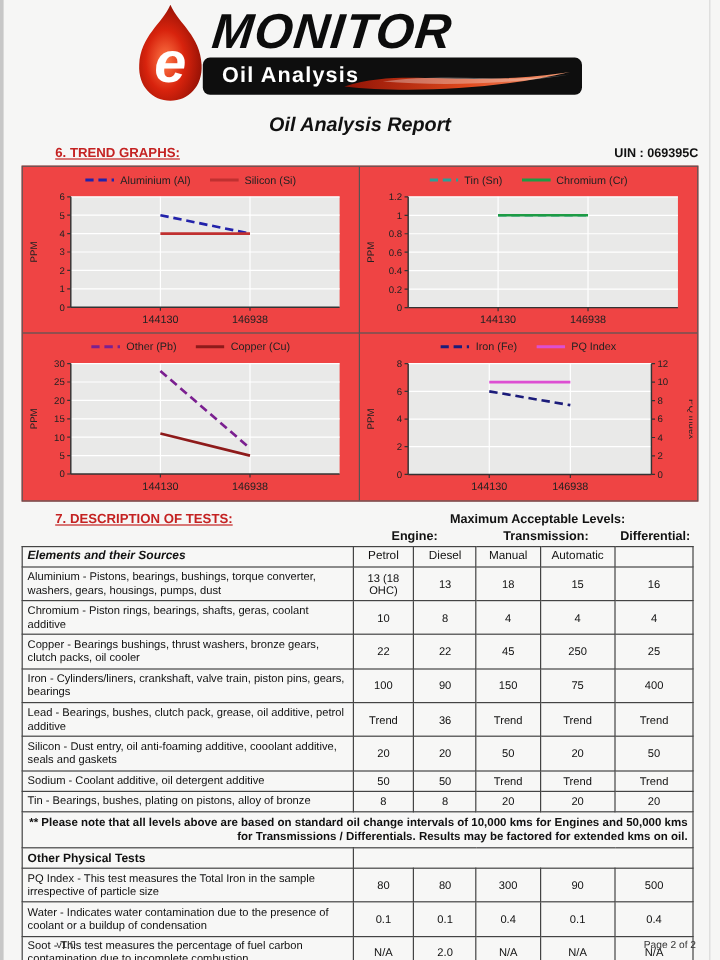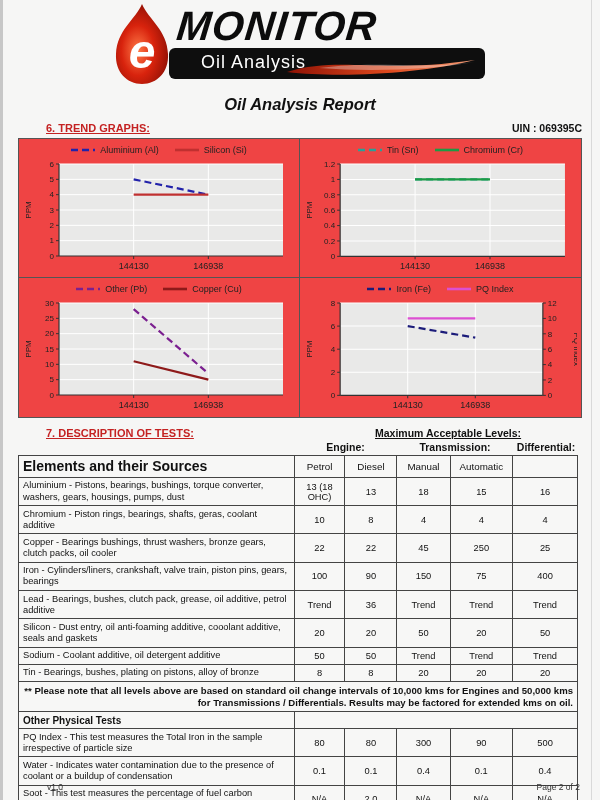--- a/index.html
+++ b/index.html
@@ -11,33 +11,33 @@
 
   
   .logo { position:relative; width:378px; height:84px; margin:2px auto 0; }
   .logo-drop { position:absolute; left:0; top:0; width:62px; height:84px; }
   .logo-monitor { position:absolute; left:66px; top:1px; width:312px;
      font-size:41px; font-weight:bold; font-style:italic; letter-spacing:1px;
      transform:skewX(-6deg); color:#0c0c0c; white-space:nowrap; }
   .logo-bar { position:absolute; left:58px; top:46px; width:316px; height:31px;
      background:#0e0e0e; border-radius:6px; overflow:hidden; }
   .logo-sub { position:absolute; left:16px; top:4px; font-size:18px; color:#fff;
-     font-weight:400; letter-spacing:1px; z-index:2;margin-left:16px; }
+     font-weight:700; letter-spacing:1px; z-index:2; }
   .logo-swoosh { position:absolute; left:0; top:0; width:100%; height:100%; }
 
   .report-title { text-align:center; font-size:16.5px; font-weight:bold; font-style:italic;
      margin-top:9px; }
 
   
   .sec-row { display:flex; justify-content:space-between; align-items:baseline;
      margin:8px 18px 4px; position:relative;padding-left:28px; }
   .sec-heading { color:#c42222; font-weight:bold; font-size:11px; text-decoration:underline; }
   .uin { font-weight:bold; font-size:10.5px; color:#111; }
   .max-levels { position:absolute; left:357px; top:0; font-weight:bold; font-size:10.5px;
-     text-decoration:underline; }
+     }
 
   
   .charts-grid { margin:2px 18px 0; border:1.5px solid #555; display:grid;
      grid-template-columns:1fr 1fr; background:#ef4444;text-align:center; }
   .chart-cell { padding:3px 4px 1px; border-right:1px solid #555; border-bottom:1px solid #555; }
   .chart-cell:nth-child(2n) { border-right:none; }
   .chart-cell:nth-child(3), .chart-cell:nth-child(4) { border-bottom:none; }
   .legend { display:flex; justify-content:center; align-items:center; gap:16px; height:16px; }
   .legend-item { display:flex; align-items:center; gap:5px; font-size:9px; color:#222; }
   .chart-svg { display:block; width:100%; }
@@ -46,21 +46,21 @@
   .group-labels { position:relative; height:14px; margin:0 18px; font-weight:bold; font-size:10.5px; }
   .group-labels span { position:absolute; text-align:center; top:0; }
   .gl-engine { left:276px; width:103px; }
   .gl-trans { left:379px; width:116px; }
   .gl-diff { left:495px; width:66px; }
 
   
   table.tests { width:560px; margin:0 18px; border-collapse:collapse; font-size:9.3px;
      border:1.5px solid #333; background:#f7f7f6; }
   table.tests td, table.tests th { border:1px solid #444; padding:2.5px 4px; vertical-align:middle; }
-  th.el-head { text-align:left; font-size:14px; }
+  th.el-head { text-align:left; font-size:10px;font-style:italic; }
   td.val, th.col-head { text-align:center; }
   th.col-head { font-weight:normal; font-size:9.8px; }
   td.desc { text-align:left; line-height:1.2; }
   td.note-cell { font-weight:bold; text-align:right; padding:3px 6px; line-height:1.25; font-size:9.6px; }
   td.section-cell { font-weight:bold; font-size:10px; }
 
   
   .footer-version { position:absolute; left:20px; bottom:8px; font-size:8.5px; color:#333;padding-left:27px; }
   .footer-page { position:absolute; right:20px; bottom:8px; font-size:8.5px; color:#333; }
 </style>

